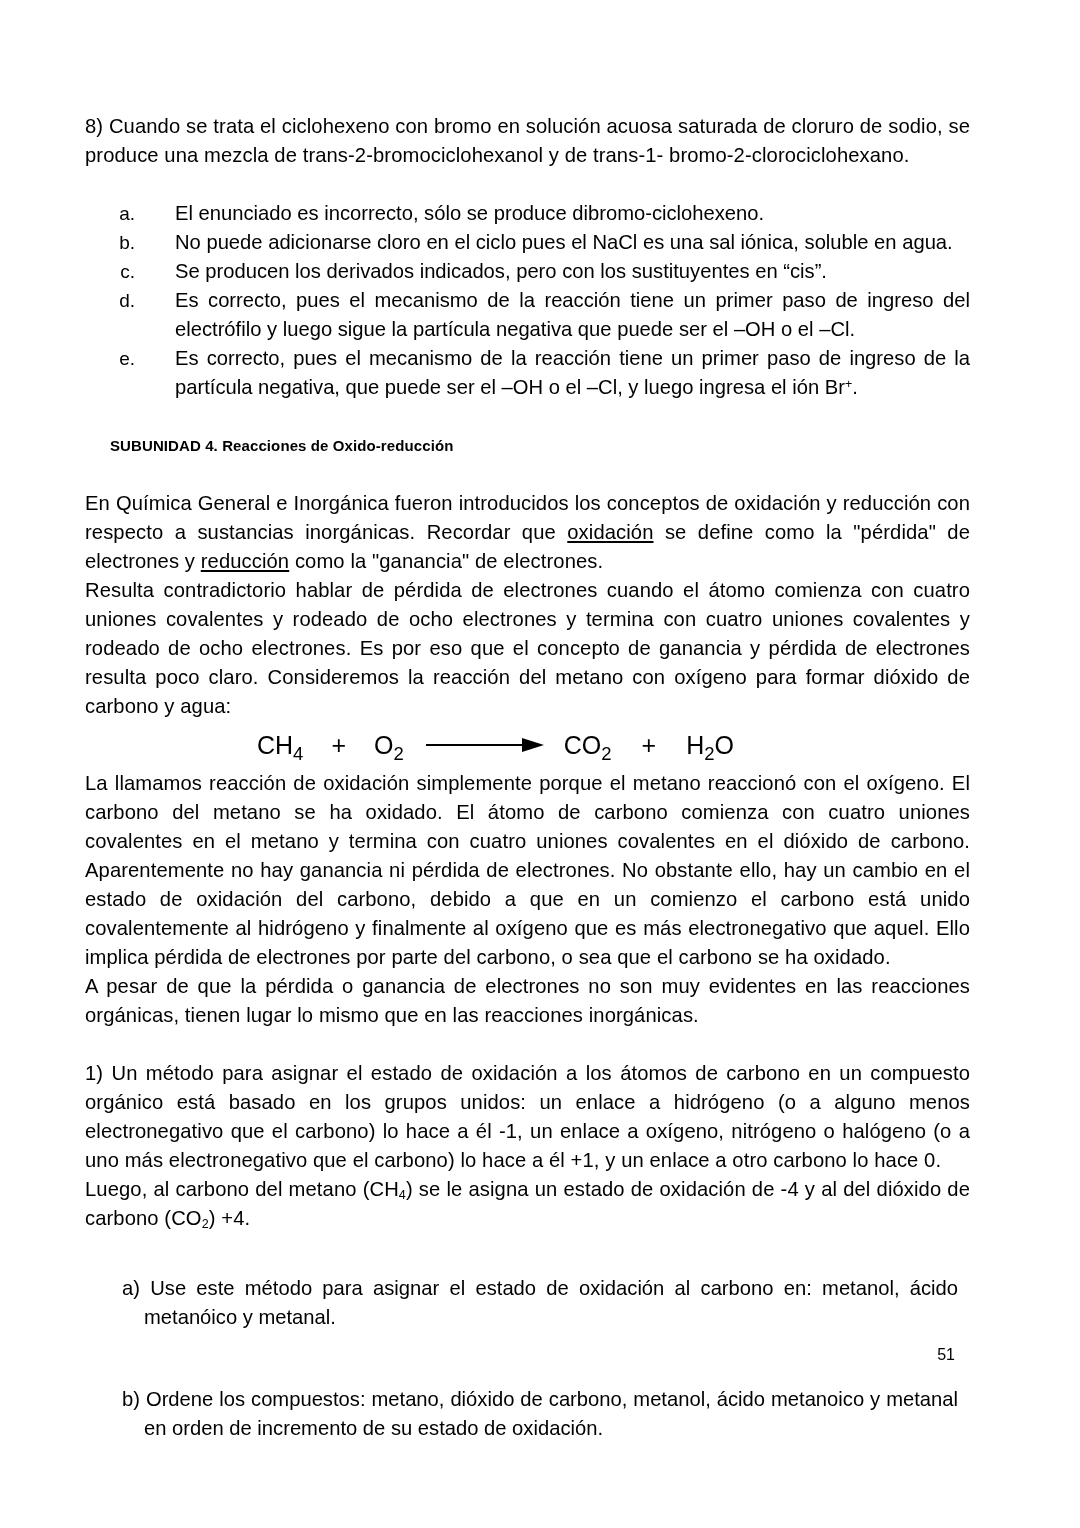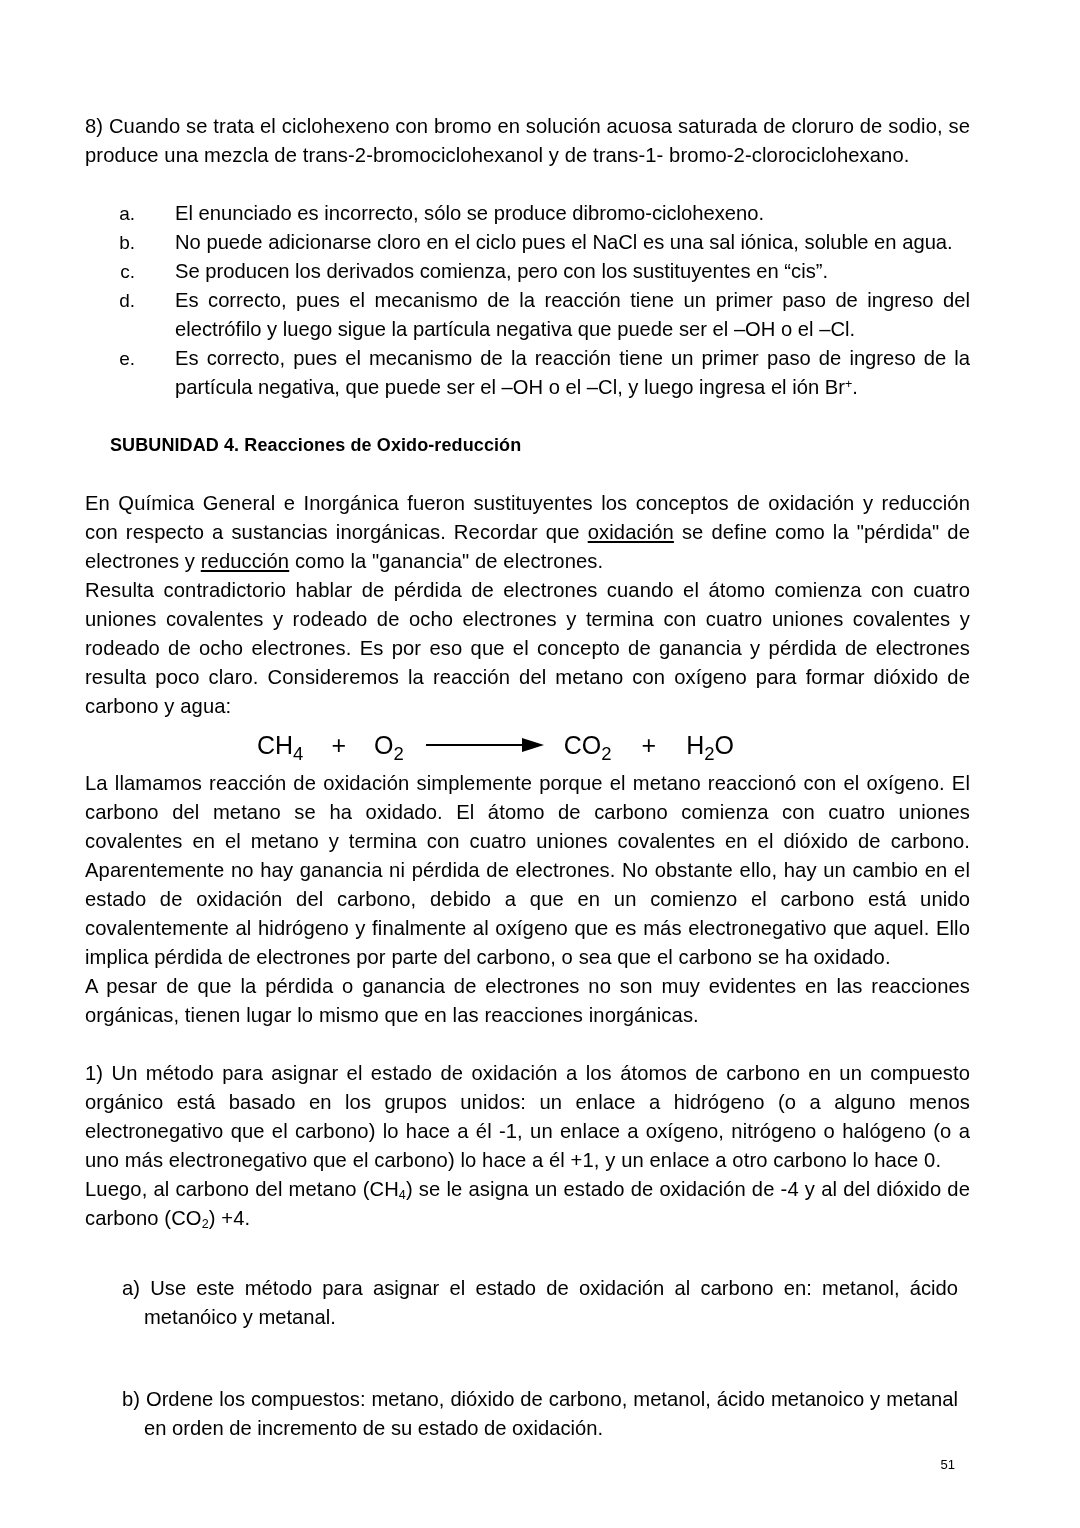--- a/index.html
+++ b/index.html
@@ -73,21 +73,21 @@
     font-size: 20.2px;
     line-height: 29px;
     text-align: justify;
     text-justify: inter-word;
     padding-left: 22px;
     text-indent: -22px;
     margin: 0;
   }
 
   h2.subunit {
-    font-size: 18px;
+    font-size: 15px;
     font-weight: bold;
     line-height: 29px;
     margin: 0;
     padding-left: 25px;
     letter-spacing: 0.1px;
   }
 
   u.plain { text-decoration: underline; text-underline-offset: 2px; }
 
   sub.eq   { font-size: 0.74em; vertical-align: -0.30em; line-height: 0; }
@@ -126,22 +126,22 @@
     right: 0; top: 3px;
     width: 0; height: 0;
     border-top: 7px solid transparent;
     border-bottom: 7px solid transparent;
     border-left: 22px solid #000;
   }
 
   .page-number {
     position: absolute;
     right: 125px;
-    top: 1453px;
-    font-size: 13px;
+    top: 1343px;
+    font-size: 16px;
     line-height: 24px;
   }
 </style>
 </head>
 <body>
 
 <div class="page">
 
   <p class="body-text block">8) Cuando se trata el ciclohexeno con bromo en solución acuosa saturada de cloruro de sodio, se produce una mezcla de trans-2-bromociclohexanol y de trans-1- bromo-2-clorociclohexano.</p>
 
@@ -151,39 +151,39 @@
     <li>
       <span class="marker">a.</span>
       <span class="item-text">El enunciado es incorrecto, sólo se produce dibromo-ciclohexeno.</span>
     </li>
     <li>
       <span class="marker">b.</span>
       <span class="item-text">No puede adicionarse cloro en el ciclo pues el NaCl es una sal iónica, soluble en agua.</span>
     </li>
     <li>
       <span class="marker">c.</span>
-      <span class="item-text">Se producen los derivados comienza, pero con los sustituyentes en “cis”.</span>
+      <span class="item-text">Se producen los derivados indicados, pero con los sustituyentes en “cis”.</span>
     </li>
     <li>
       <span class="marker">d.</span>
       <span class="item-text">Es correcto, pues el mecanismo de la reacción tiene un primer paso de ingreso del electrófilo y luego sigue la partícula negativa que puede ser el –OH o el –Cl.</span>
     </li>
     <li>
       <span class="marker">e.</span>
       <span class="item-text"><span>Es correcto, pues el mecanismo de la reacción tiene un primer paso de ingreso de la partícula negativa, que puede ser el –OH o el –Cl, y luego ingresa el ión Br</span><sup class="inl">+</sup><span>.</span></span>
     </li>
   </ul>
 
   <div class="gap-small"></div>
 
   <h2 class="subunit">SUBUNIDAD 4. Reacciones de Oxido-reducción</h2>
 
   <div class="gap-small"></div>
 
-  <p class="body-text block"><span>En Química General e Inorgánica fueron sustituyentes los conceptos de oxidación y reducción con respecto a sustancias inorgánicas. Recordar que </span><u class="plain">oxidación</u><span> se define como la "pérdida" de electrones y </span><u class="plain">reducción</u><span> como la "ganancia" de electrones.</span></p>
+  <p class="body-text block"><span>En Química General e Inorgánica fueron introducidos los conceptos de oxidación y reducción con respecto a sustancias inorgánicas. Recordar que </span><u class="plain">oxidación</u><span> se define como la "pérdida" de electrones y </span><u class="plain">reducción</u><span> como la "ganancia" de electrones.</span></p>
 
 
   <p class="body-text block">Resulta contradictorio hablar de pérdida de electrones cuando el átomo comienza con cuatro uniones covalentes y rodeado de ocho electrones y termina con cuatro uniones covalentes y rodeado de ocho electrones. Es por eso que el concepto de ganancia y pérdida de electrones resulta poco claro. Consideremos la reacción del metano con oxígeno para formar dióxido de carbono y agua:</p>
 
   <div class="equation">
     <span class="term"><span>CH</span><sub class="eq">4</sub></span>
     <span class="sp-a"></span>
     <span class="op">+</span>
     <span class="sp-a"></span>
     <span class="term"><span>O</span><sub class="eq">2</sub></span>

